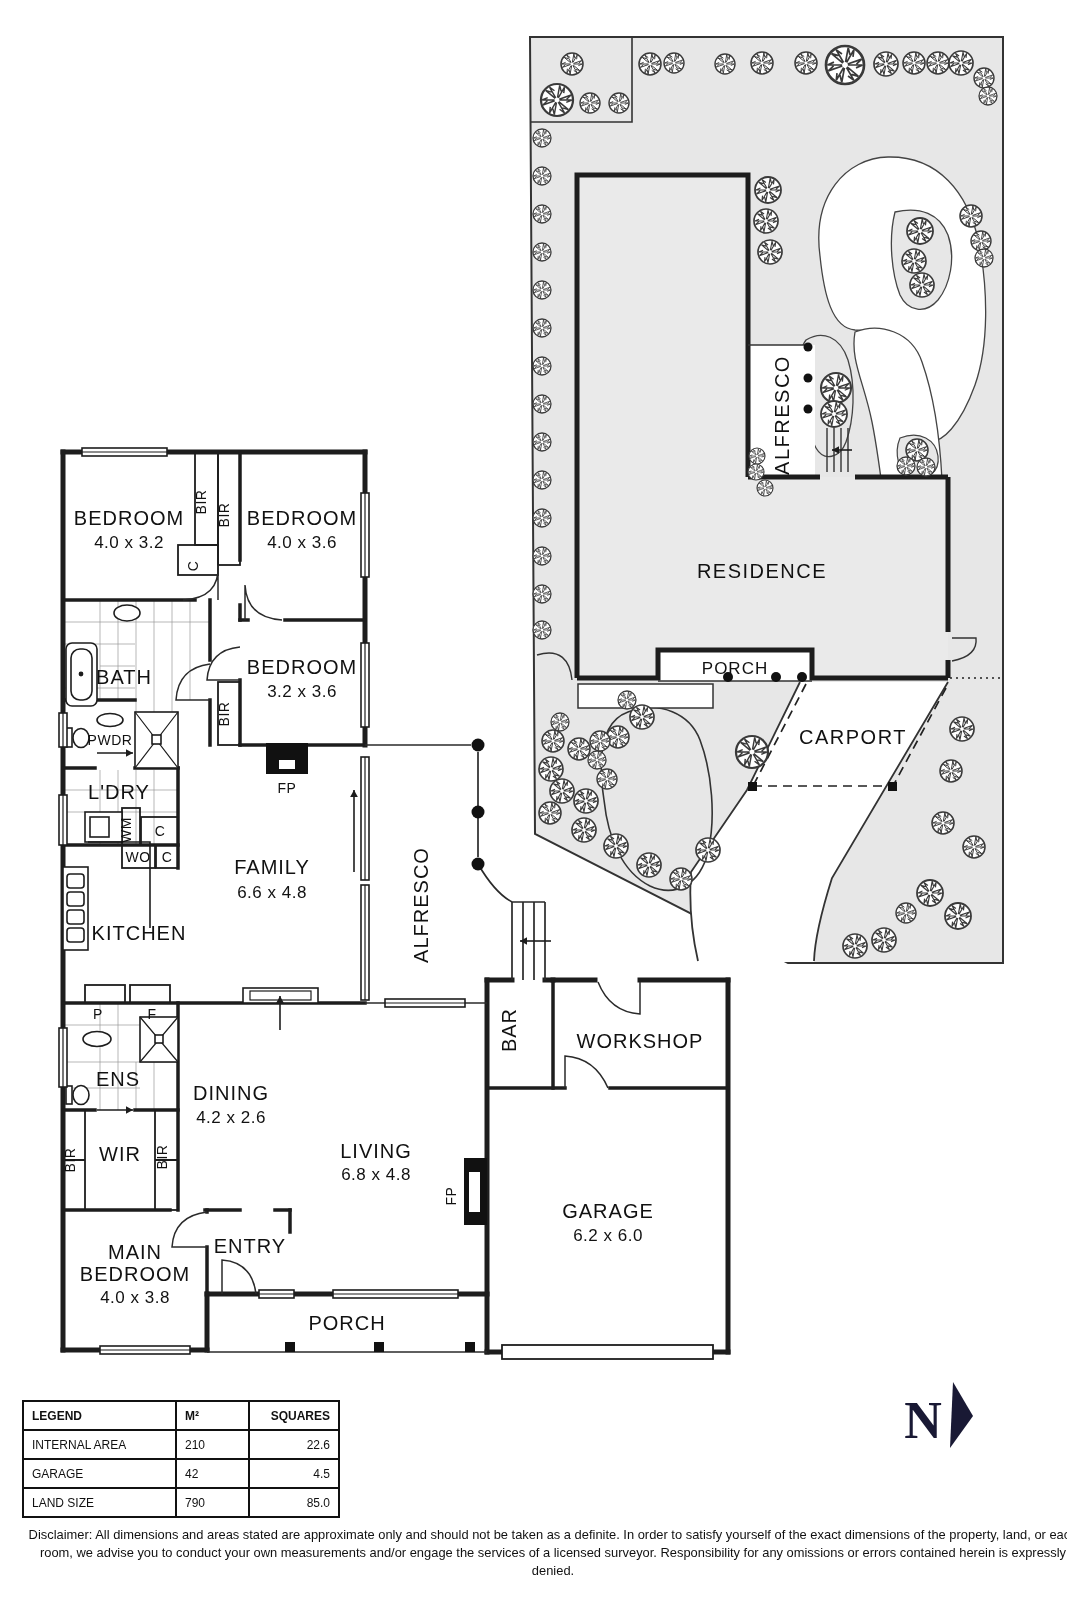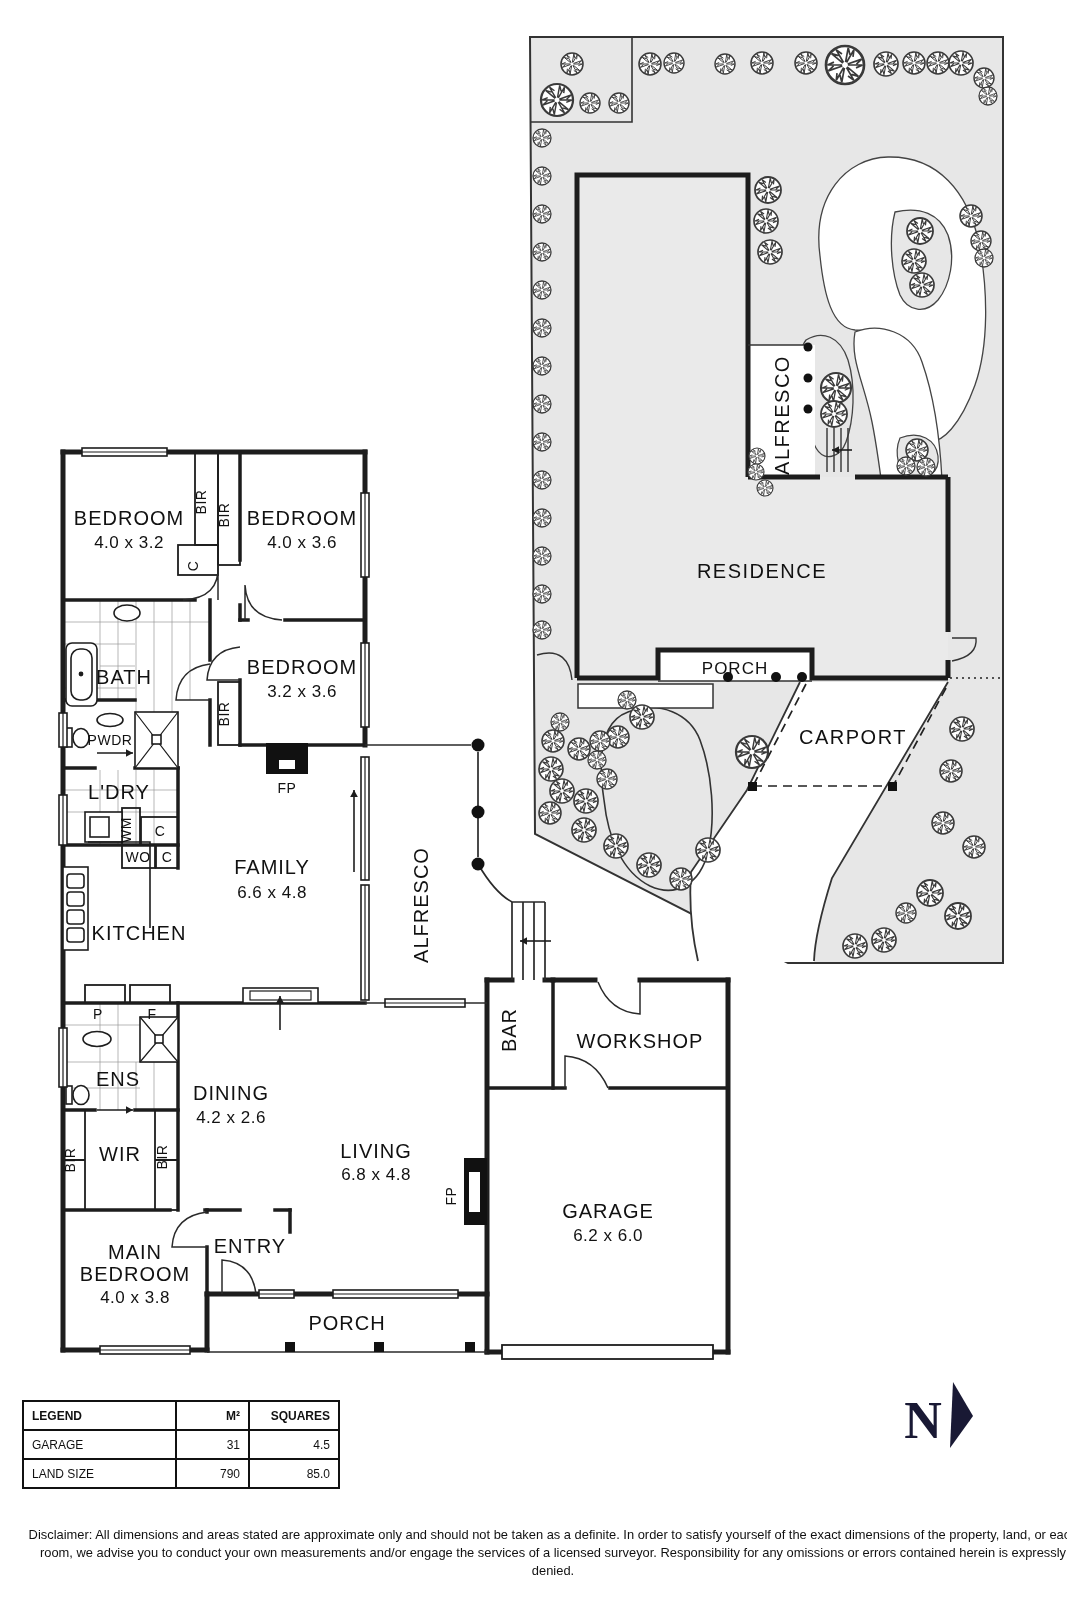--- a/index.html
+++ b/index.html
@@ -8,21 +8,21 @@
   svg text{font-family:"Liberation Sans",sans-serif;fill:#111;text-anchor:middle;}
   .rm{font-size:20px;letter-spacing:1px;}
   .dim{font-size:17px;letter-spacing:.5px;}
   .sm{font-size:14px;letter-spacing:.5px;}
   .site-big{font-size:20px;letter-spacing:1.5px;}
   .site-med{font-size:17px;letter-spacing:1px;}
   .legend-table{position:absolute;left:22px;top:1400px;border-collapse:collapse;}
   .legend-table td{border:2px solid #111;font-size:12px;height:25px;padding:1px 8px;}
   .legend-table .hd{font-weight:bold;}
   .legend-table .c1{width:135px;text-align:left;}
-  .legend-table .c2{width:55px;text-align:right;}
+  .legend-table .c2{width:55px;text-align:left;}
   .legend-table .c3{width:72px;text-align:right;}
   .compass{position:absolute;left:893px;top:1376px;width:100px;height:80px;}
   .compass text{font-family:"Liberation Serif",serif;font-weight:bold;font-size:52px;fill:#191934;}
   .disclaimer{position:absolute;left:8px;top:1526px;width:1050px;text-align:center;font-size:12.9px;line-height:1.4;color:#111;margin-left:20px;}
 </style>
 </head>
 <body>
 
 <div id="plan-wrap">
 <svg width="1067" height="1370" viewBox="0 0 1067 1370">
@@ -649,22 +649,27 @@
 </div>
 
 <table class="legend-table">
   <tbody>
       <tr>
     <td class="hd c1">LEGEND</td>
     <td class="hd c2">M²</td>
     <td class="hd c3">SQUARES</td>
   </tr>
   <tr>
+    <td class="c1">INTERNAL AREA</td>
+    <td class="c2">210</td>
+    <td class="c3">22.6</td>
+  </tr>
+  <tr>
     <td class="c1">GARAGE</td>
-    <td class="c2">31</td>
+    <td class="c2">42</td>
     <td class="c3">4.5</td>
   </tr>
   <tr>
     <td class="c1">LAND SIZE</td>
     <td class="c2">790</td>
     <td class="c3">85.0</td>
   </tr>
 </tbody>
   </table>
 

